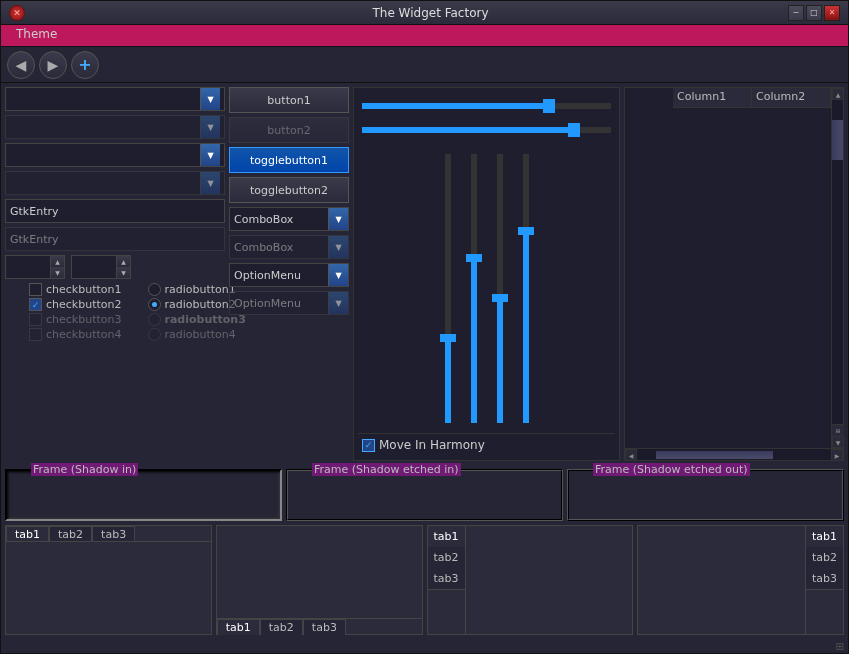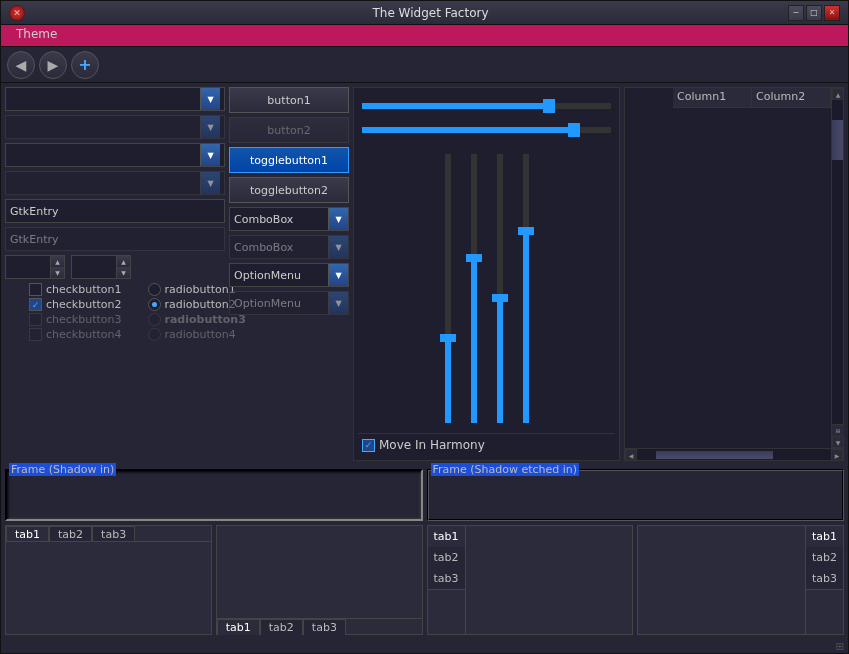--- a/index.html
+++ b/index.html
@@ -439,22 +439,22 @@
       border: 2px groove #444;
     }
 
     .frame-box.shadow-etched-out {
       border: 2px ridge #444;
     }
 
     .frame-label {
       position: absolute;
       top: -8px;
-      left: 2px;
-      background: #1d4ed8;
+      left: 24px;
+      background: #701a75;
       padding: 0 2px;
       font-size: 11px;
       color: #bbb;
     }
 
     .section-bottom {
       display: flex;
       flex-direction: column;
       background: #252535;
       padding: 0 4px 4px 4px;
@@ -784,20 +784,23 @@
 
   <div class="section-bottom">
 
     <div class="frames-row">
       <div class="frame-box shadow-in" style="flex:1;position:relative;border:2px inset #333;box-shadow:inset 1px 1px 3px #000,inset -1px -1px 2px #444;">
         <span class="frame-label">Frame (Shadow in)</span>
       </div>
       <div class="frame-box shadow-etched-in" style="flex:1;position:relative;border:2px groove #555;">
         <span class="frame-label">Frame (Shadow etched in)</span>
       </div>
+      <div class="frame-box shadow-etched-out" style="flex:1;position:relative;border:2px ridge #555;">
+        <span class="frame-label">Frame (Shadow etched out)</span>
+      </div>
     </div>
 
     <div class="notebooks-row">
 
       <div class="nb-box" style="flex:1;min-width:0;">
         <div class="nb-box-tabs-top">
           <div class="nb-box-tab active">tab1</div>
           <div class="nb-box-tab">tab2</div>
           <div class="nb-box-tab">tab3</div>
         </div>

